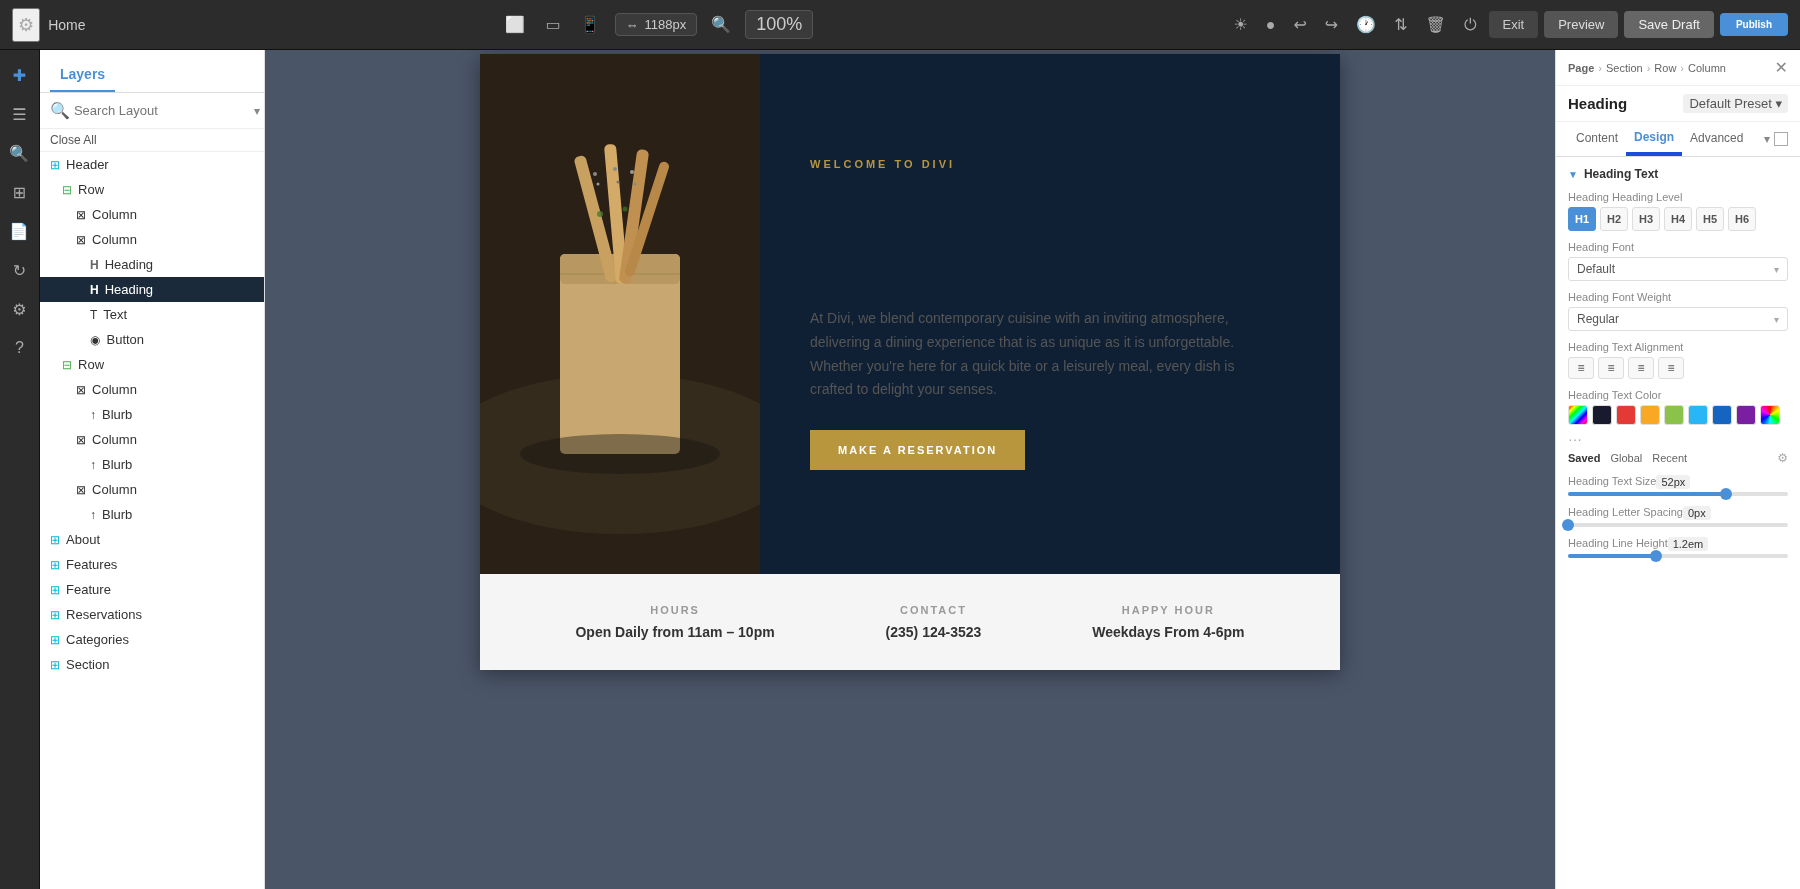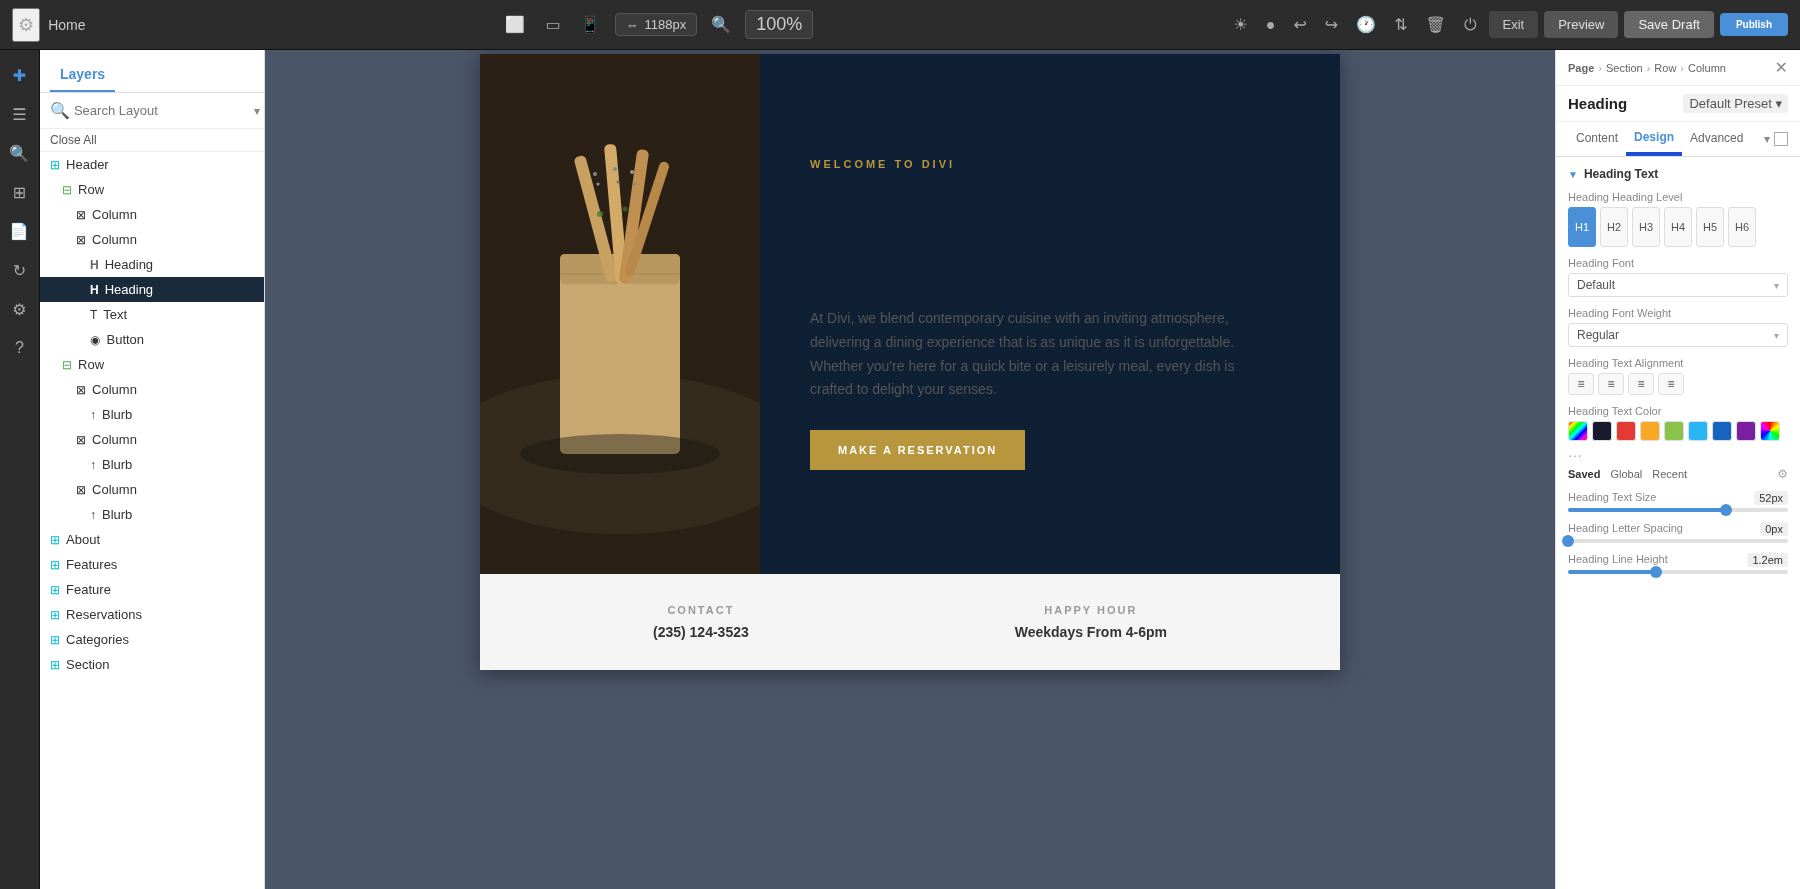--- a/index.html
+++ b/index.html
@@ -307,25 +307,25 @@
     .section-toggle { color: #4a90d9; font-size: 10px; cursor: pointer; }
     .panel-row { margin-bottom: 10px; }
     .panel-row-label { font-size: 11px; color: #888; margin-bottom: 4px; }
     .heading-level-row {
       display: flex;
       gap: 4px;
       margin-bottom: 10px;
     }
     .hl-btn {
       width: 28px;
-      height: 40px;
+      height: 24px;
       border: 1px solid #ddd;
       background: #f8f8f8;
       font-size: 11px;
-      font-weight: 400;
+      font-weight: 700;
       cursor: pointer;
       border-radius: 3px;
       color: #555;
       display: flex; align-items: center; justify-content: center;
     }
     .hl-btn.active { background: #4a90d9; color: #fff; border-color: #4a90d9; }
     .panel-select-row {
       display: flex;
       align-items: center;
       border: 1px solid #ddd;
@@ -392,21 +392,20 @@
       gap: 10px;
       margin-bottom: 10px;
       align-items: center;
     }
     .color-tab { font-size: 11px; color: #666; cursor: pointer; }
     .color-tab.active { font-weight: 600; color: #333; }
     .color-settings { margin-left: auto; color: #aaa; font-size: 12px; cursor: pointer; }
     .slider-row { margin-bottom: 10px; }
     .slider-label-row {
       display: flex;
-      justify-content: space-between;
       margin-bottom: 3px;
     }
     .slider-label { font-size: 11px; color: #888; }
     .slider-value { font-size: 11px; color: #333; background: #f0f0f0; padding: 1px 5px; border-radius: 3px; }
     .slider-track {
       width: 100%;
       height: 4px;
       background: #e0e0e0;
       border-radius: 2px;
       position: relative;
@@ -638,20 +637,24 @@
             <span>Where Modern Flavors</span><br>
             <span>Meet Timeless Craft</span>
           </div>
           <p class="hero-description">At Divi, we blend contemporary cuisine with an inviting atmosphere, delivering a dining experience that is as unique as it is unforgettable. Whether you're here for a quick bite or a leisurely meal, every dish is crafted to delight your senses.</p>
           <button class="hero-cta">MAKE A RESERVATION</button>
         </div>
       </div>
 
       <div class="footer-info">
         <div class="info-col">
+          <div class="info-label">HOURS</div>
+          <div class="info-value">Open Daily from 11am – 10pm</div>
+        </div>
+        <div class="info-col">
           <div class="info-label">CONTACT</div>
           <div class="info-value">(235) 124-3523</div>
         </div>
         <div class="info-col">
           <div class="info-label">HAPPY HOUR</div>
           <div class="info-value">Weekdays From 4-6pm</div>
         </div>
       </div>
     </div>
   </div>

